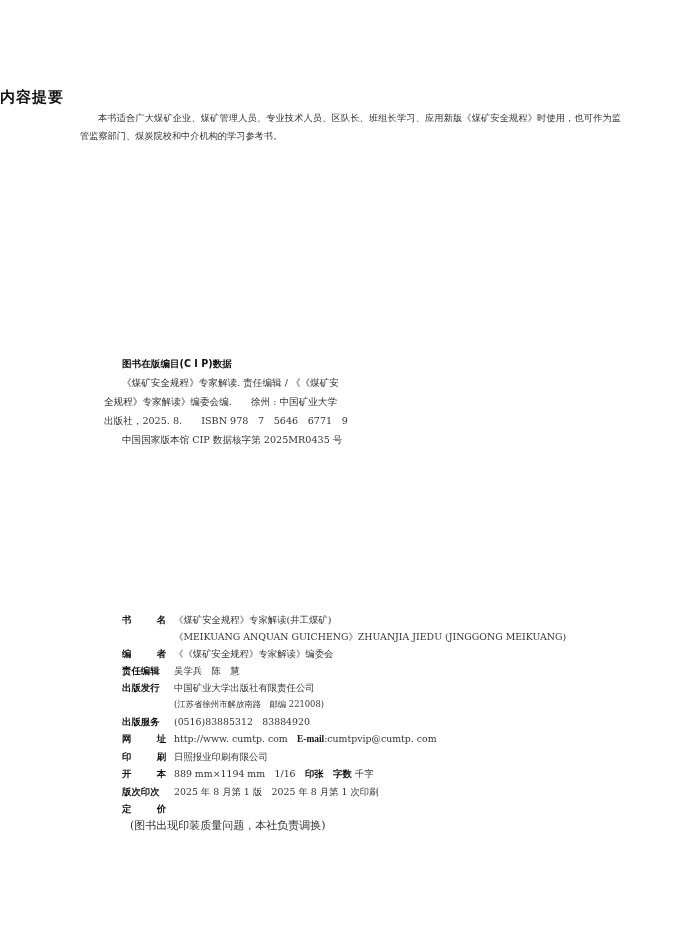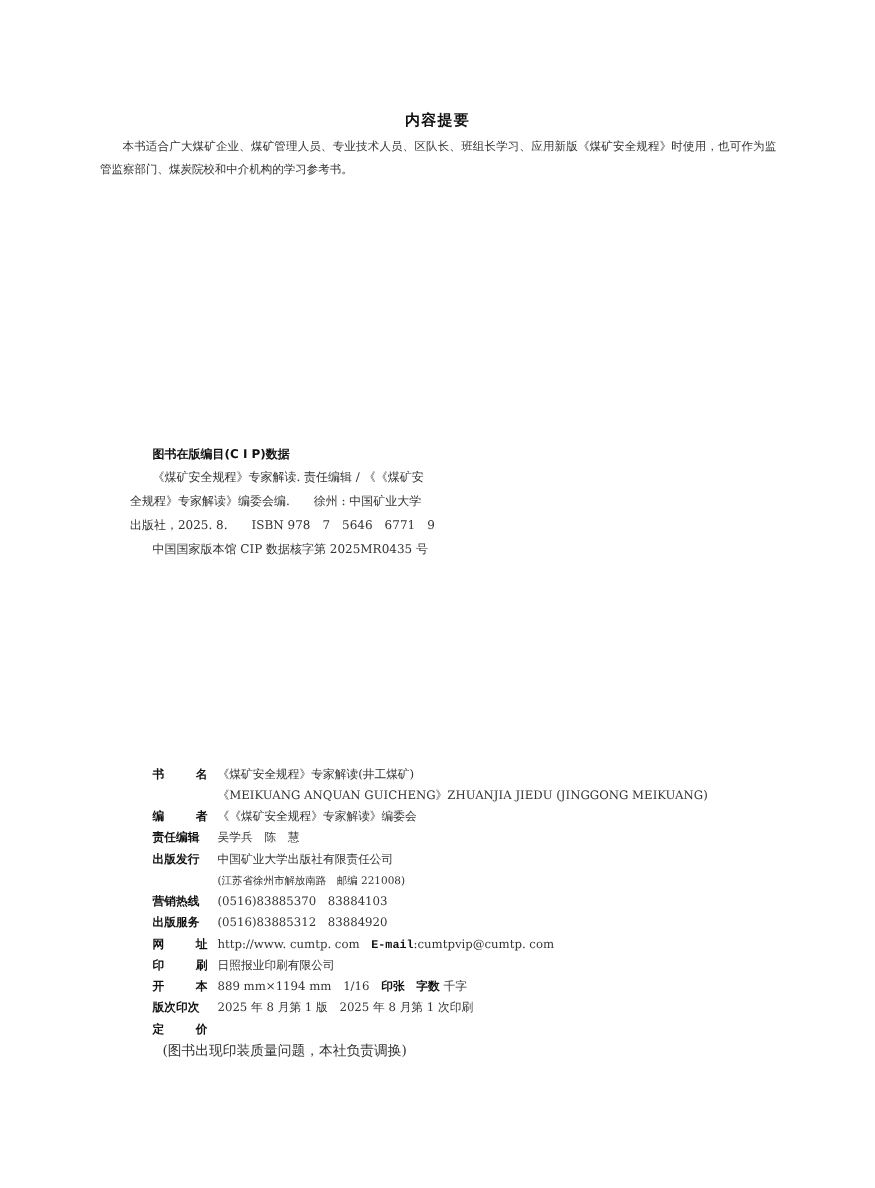--- a/index.html
+++ b/index.html
@@ -1,43 +1,43 @@
 <!DOCTYPE html>
 <html><head>
 <meta charset="utf-8">
 <style>
   html, body { margin: 0; padding: 0; }
   body {
     width: 700px; height: 950px; background: #ffffff; position: relative; overflow: hidden;
     font-family: "DejaVu Serif", "Liberation Serif", serif; color: #222;
   }
   .title {
-    position: absolute; left: 0; width: 700px; top: 88px; text-align: center;
-    font-family: "DejaVu Sans", sans-serif; font-weight: bold; font-size: 12px; letter-spacing: 1px; color: #111;
+    position: absolute; left: 0; width: 700px; top: 88px; 
+    font-family: "DejaVu Sans", sans-serif; font-weight: bold; font-size: 15px; letter-spacing: 1px; color: #111;
   }
   .summary {
     position: absolute; left: 80px; top: 109px; width: 541px;
     font-size: 9.2px; line-height: 17.5px; color: #333; text-align: justify;
   }
   .summary p { margin: 0; text-indent: 18px; }
   .cip {
     position: absolute; left: 104px; top: 354px; width: 270px; font-size: 9.6px; line-height: 19px; color: #333;
   }
   .cip .hdr { font-family: "DejaVu Sans", sans-serif; font-weight: bold; color: #111; padding-left: 18px; font-size: 9.6px; }
   .cip .ind { padding-left: 18px; }
   .colophon {
     position: absolute; left: 122px; top: 611px; width: 500px; font-size: 9.4px; line-height: 17px; color: #333;
   }
   .row { display: flex; white-space: nowrap; }
   .lbl {
     width: 44px; flex: none; font-family: "DejaVu Sans", sans-serif; font-weight: bold; color: #111;
     display: flex; justify-content: space-between; margin-right: 8px; font-size: 9.4px;
   }
   .val { flex: 1; }
-  .val b { font-family: Liberation Mono, monospace; color: #111; }
+  .val b { font-family: Liberation Serif, serif; color: #111; }
   .small { font-size: 8.4px; }
   .note { padding-left: 8px; font-size: 11px; }
 </style>
 </head>
 <body>
 
 <div class="title">内容提要</div>
 
 <div class="summary">
   <p>本书适合广大煤矿企业、煤矿管理人员、专业技术人员、区队长、班组长学习、应用新版《煤矿安全规程》时使用，也可作为监管监察部门、煤炭院校和中介机构的学习参考书。</p>
@@ -76,24 +76,20 @@
   </div>
   <div class="row">
     <span class="lbl">出版发行</span>
     <span class="val">中国矿业大学出版社有限责任公司</span>
   </div>
   <div class="row">
     <span class="lbl"></span>
     <span class="val small">(江苏省徐州市解放南路　邮编 221008)</span>
   </div>
   <div class="row">
-    <span class="lbl">营销热线</span>
-    <span class="val">(0516)83885370　83884103</span>
-  </div>
-  <div class="row">
     <span class="lbl">出版服务</span>
     <span class="val">(0516)83885312　83884920</span>
   </div>
   <div class="row">
     <span class="lbl">
         <span>网</span>
         <span>址</span>
       </span>
     <span class="val"><span>http://www. cumtp. com</span>　<b>E-mail</b><span>:cumtpvip@cumtp. com</span></span>
   </div>

